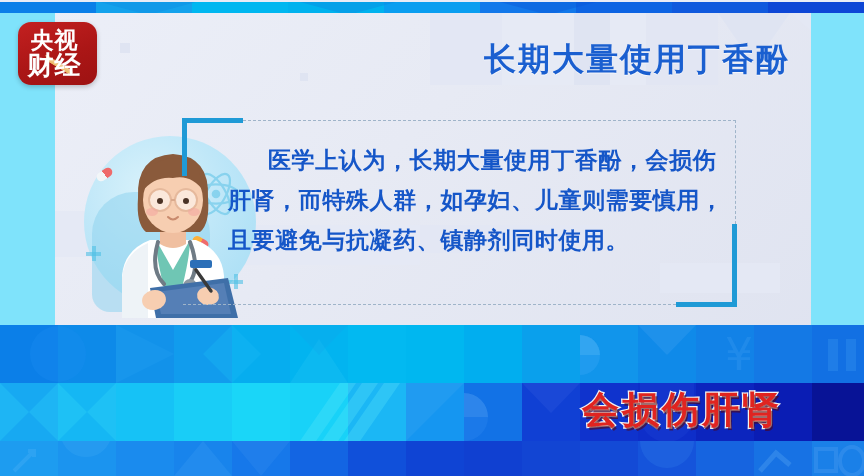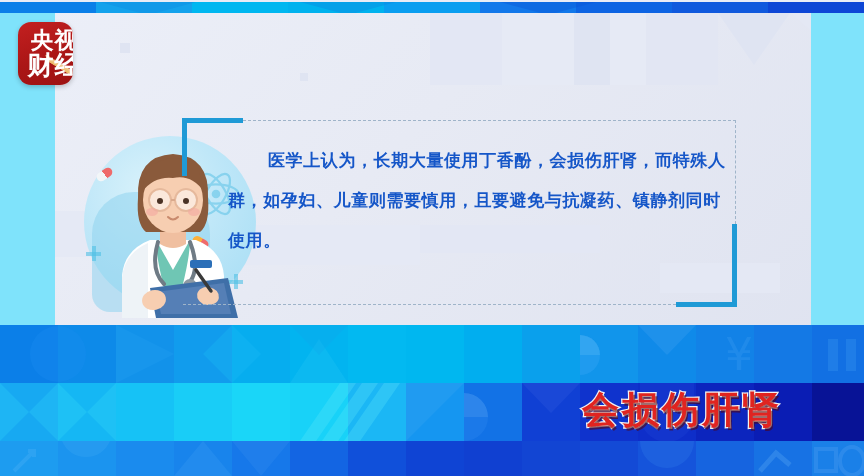--- a/index.html
+++ b/index.html
@@ -19,21 +19,21 @@
     background:linear-gradient(135deg,#eceff8 0%,#e7eaf4 45%,#dfe3f0 100%);
     overflow:hidden;
   }
 
   .side-band{position:absolute;top:13px;height:312px;background:#7fe3fb;}
   .side-left{left:0;width:55px;}
   .side-right{right:0;width:53px;}
 
   
   .logo{
-    position:absolute;left:18px;top:22px;width:55px;height:63px;
+    position:absolute;left:18px;top:22px;width:79px;height:63px;
     border-radius:13px;
     background:linear-gradient(160deg,#c32020 0%,#ab1616 55%,#9d1212 100%);
     box-shadow:0 2px 5px rgba(0,0,0,.22);
     overflow:hidden;
   }
   .logo-row{
     position:absolute;left:0;width:73px;text-align:center;
     color:#fff;font-weight:bold;letter-spacing:1px;
     font-family:"DejaVu Sans","Liberation Sans",sans-serif;
   }
@@ -59,21 +59,21 @@
   .fr-dash-bot{position:absolute;left:0;bottom:0;width:553px;height:0;border-top:1.6px dashed #9fb4c9;}
   .fr-dash-right{position:absolute;right:0;top:0;width:0;height:185px;border-left:1.6px dashed #9fb4c9;}
   .fr-corner-tl{position:absolute;left:-1px;top:-2px;width:56px;height:53px;
     border-left:5px solid #1f9ad6;border-top:5px solid #1f9ad6;}
   .fr-corner-br{position:absolute;right:-1px;bottom:-2px;width:56px;height:78px;
     border-right:5px solid #1f9ad6;border-bottom:5px solid #1f9ad6;}
 
   
   .body-text{
     position:absolute;left:228px;top:140px;width:500px;
-    font-size:17px;font-weight:bold;color:#1556c8;
+    font-size:23px;font-weight:bold;color:#1556c8;
     line-height:40px;letter-spacing:.6px;
     text-indent:40px;
   }
 
   
   .doctor-wrap{position:absolute;left:78px;top:128px;width:185px;height:190px;}
   .doc-circle{
     position:absolute;left:6px;top:8px;width:172px;height:172px;border-radius:50%;
     background:radial-gradient(circle at 38% 32%,#d9f2fb 0%,#bfe7f8 45%,#a3dcf4 100%);
   }
@@ -147,20 +147,21 @@
 
   <div class="side-band side-left"></div>
   <div class="side-band side-right"></div>
 
   <div class="logo">
     <div class="logo-row logo-r1">央视</div>
     <div class="logo-swoosh"></div>
     <div class="logo-row logo-r2">财经</div>
   </div>
 
+  <div class="headline">长期大量使用丁香酚</div>
 
   <div class="doctor-wrap">
     <div class="doc-circle"></div>
     <div class="doc-blob"></div>
 
     <svg class="atom" viewBox="0 0 60 60">
       <ellipse cx="30" cy="30" rx="26" ry="11" fill="none" stroke="#5cc2e6" stroke-width="2.6"></ellipse>
       <ellipse cx="30" cy="30" rx="26" ry="11" fill="none" stroke="#5cc2e6" stroke-width="2.6" transform="rotate(60 30 30)"></ellipse>
       <ellipse cx="30" cy="30" rx="26" ry="11" fill="none" stroke="#5cc2e6" stroke-width="2.6" transform="rotate(120 30 30)"></ellipse>
       <circle cx="30" cy="30" r="5" fill="#5cc2e6"></circle>

